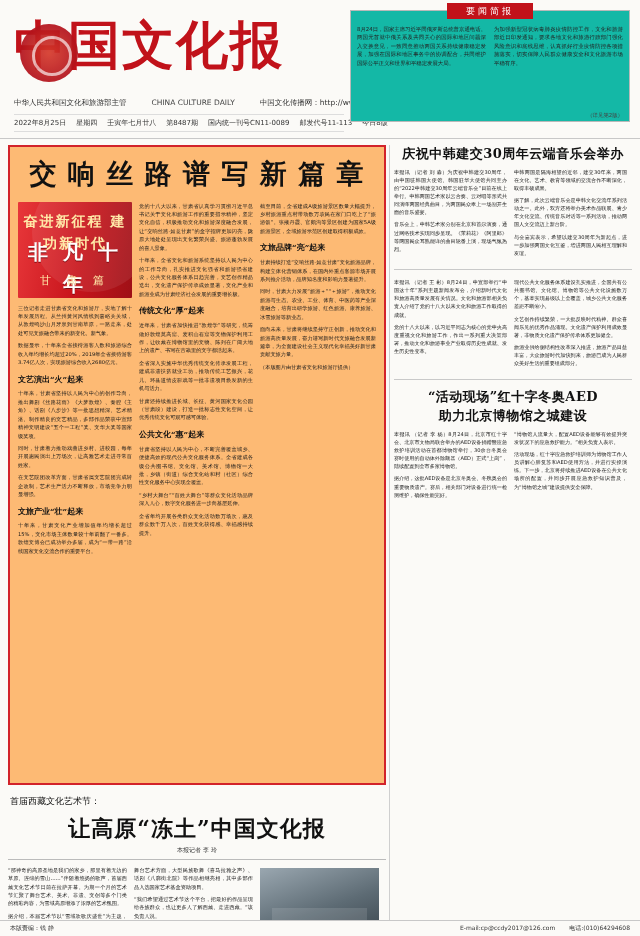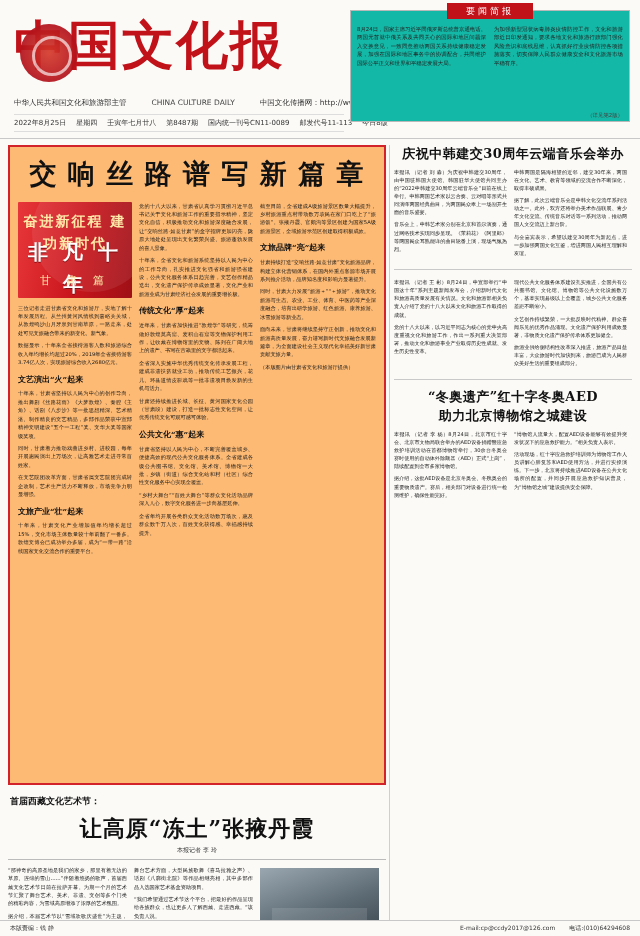--- a/index.html
+++ b/index.html
@@ -96,21 +96,21 @@
     font-family:"DejaVu Serif","Liberation Serif",serif;font-weight:bold;font-size:20px;letter-spacing:4px;
     text-shadow:0 1px 0 #7c0c11;
   }
   .banner-l3{
     position:absolute;left:0;right:0;bottom:8px;text-align:center;color:#ffe9a8;
     font-size:11px;letter-spacing:6px;font-family:"DejaVu Serif","Liberation Serif",serif;
   }
 
   
   .lower-left{position:absolute;left:8px;top:654px;width:378px;height:268px;}
-  .ll-kicker{font-size:9px;font-weight:bold;color:#111;padding:2px 0 0 2px;
+  .ll-kicker{font-size:9px;font-weight:normal;color:#111;padding:2px 0 0 2px;
     font-family:"DejaVu Serif","Liberation Serif",serif;}
   .ll-title{
     font-family:"DejaVu Serif","Liberation Serif",serif;font-weight:bold;
     font-size:22px;text-align:center;color:#111;margin:6px 0 2px 0;letter-spacing:1px;
   }
   .ll-byline{font-size:6px;text-align:center;color:#333;margin-bottom:4px;}
   .ll-rule{border-top:1px solid #bbb;margin:2px 0 6px 0;}
   .ll-cols{display:flex;gap:7px;}
   .ll-col{width:119px;font-size:5.2px;line-height:1.6;text-align:justify;color:#1a1a1a;}
   .ll-col p{margin:0 0 4px 0;}
@@ -228,21 +228,21 @@
           <p>甘肃持续打造“交响丝路·如意甘肃”文化旅游品牌，构建立体化营销体系，在国内外重点客源市场开展系列推介活动，品牌知名度和影响力显著提升。</p>
           <p>同时，甘肃大力发展“旅游＋”“＋旅游”，推动文化旅游与生态、农业、工业、体育、中医药等产业深度融合，培育出研学旅游、红色旅游、康养旅游、冰雪旅游等新业态。</p>
           <p>面向未来，甘肃将继续坚持守正创新，推动文化和旅游高质量发展，奋力谱写新时代文旅融合发展新篇章，为全面建设社会主义现代化幸福美好新甘肃贡献文旅力量。</p>
           <p>（本版图片由甘肃省文化和旅游厅提供）</p>
         </div>
       </div>
     </div>
 
     <div class="lower-left">
       <div class="ll-kicker">首届西藏文化艺术节：</div>
-      <div class="ll-title">让高原“冻土”张掖丹霞</div>
+      <div class="ll-title">让高原“冻土”中国文化报</div>
       <div class="ll-byline">本报记者  李 玲</div>
       <div class="ll-rule"></div>
       <div class="ll-cols">
         <div class="ll-col">
           <p>“那神奇的高原圣地是我们的家乡，那里有着无边的草原、连绵的雪山……”伴随着悠扬的歌声，首届西藏文化艺术节日前在拉萨开幕。为期一个月的艺术节汇聚了舞台艺术、美术、非遗、文创等多个门类的精彩内容，为雪域高原增添了浓厚的艺术氛围。</p>
           <p>据介绍，本届艺术节以“雪域欢歌庆盛世”为主题，设置开幕式演出、优秀剧目展演、美术作品展览、非遗展示展销等板块，全区7个地市的艺术院团和民间文艺团队广泛参与，线上线下观众累计超过百万人次。</p>
 
         </div>
         <div class="ll-col">
           <p>舞台艺术方面，大型民族歌舞《喜马拉雅之声》、话剧《八廓街北院》等作品相继亮相，其中多部作品入选国家艺术基金资助项目。</p>
@@ -286,21 +286,21 @@
             <p>现代公共文化服务体系建设扎实推进，全国共有公共图书馆、文化馆、博物馆等公共文化设施数万个，基本实现县级以上全覆盖，城乡公共文化服务差距不断缩小。</p>
             <p>文艺创作持续繁荣，一大批反映时代精神、群众喜闻乐见的优秀作品涌现。文化遗产保护利用成效显著，非物质文化遗产保护传承体系更加健全。</p>
             <p>旅游业供给侧结构性改革深入推进，旅游产品日益丰富，大众旅游时代加快到来，旅游已成为人民群众美好生活的重要组成部分。</p>
           </div>
         </div>
       </div>
 
       <div class="r-hr"></div>
 
       <div class="r-sec">
-        <div class="r-title" style="font-size:13px;line-height:1.4;">“冬奥遗产”红十字冬奥AED</div>
+        <div class="r-title" style="font-size:13px;line-height:1.4;">“活动现场”红十字冬奥AED</div>
         <div class="r-title" style="font-size:13px;line-height:1.4;margin-bottom:1px;">助力北京博物馆之城建设</div>
         <div class="r-cols">
           <div class="r-col">
             <p>本报讯 （记者 李 杨）8月24日，北京市红十字会、北京市文物局联合举办的AED设备捐赠暨应急救护培训活动在首都博物馆举行，30余台冬奥会赛时使用的自动体外除颤器（AED）正式“上岗”，陆续配置到全市多家博物馆。</p>
             <p>据介绍，这批AED设备是北京冬奥会、冬残奥会的重要物质遗产。赛后，相关部门对设备进行统一检测维护，确保性能完好。</p>
           </div>
           <div class="r-col">
             <p>“博物馆人流量大，配置AED设备能够有效提升突发状况下的应急救护能力。”相关负责人表示。</p>
             <p>活动现场，红十字应急救护培训师为博物馆工作人员讲解心肺复苏和AED使用方法，并进行实操演练。下一步，北京将持续推进AED设备在公共文化场所的配置，并同步开展应急救护知识普及，为“博物馆之城”建设提供安全保障。</p>
           </div>

